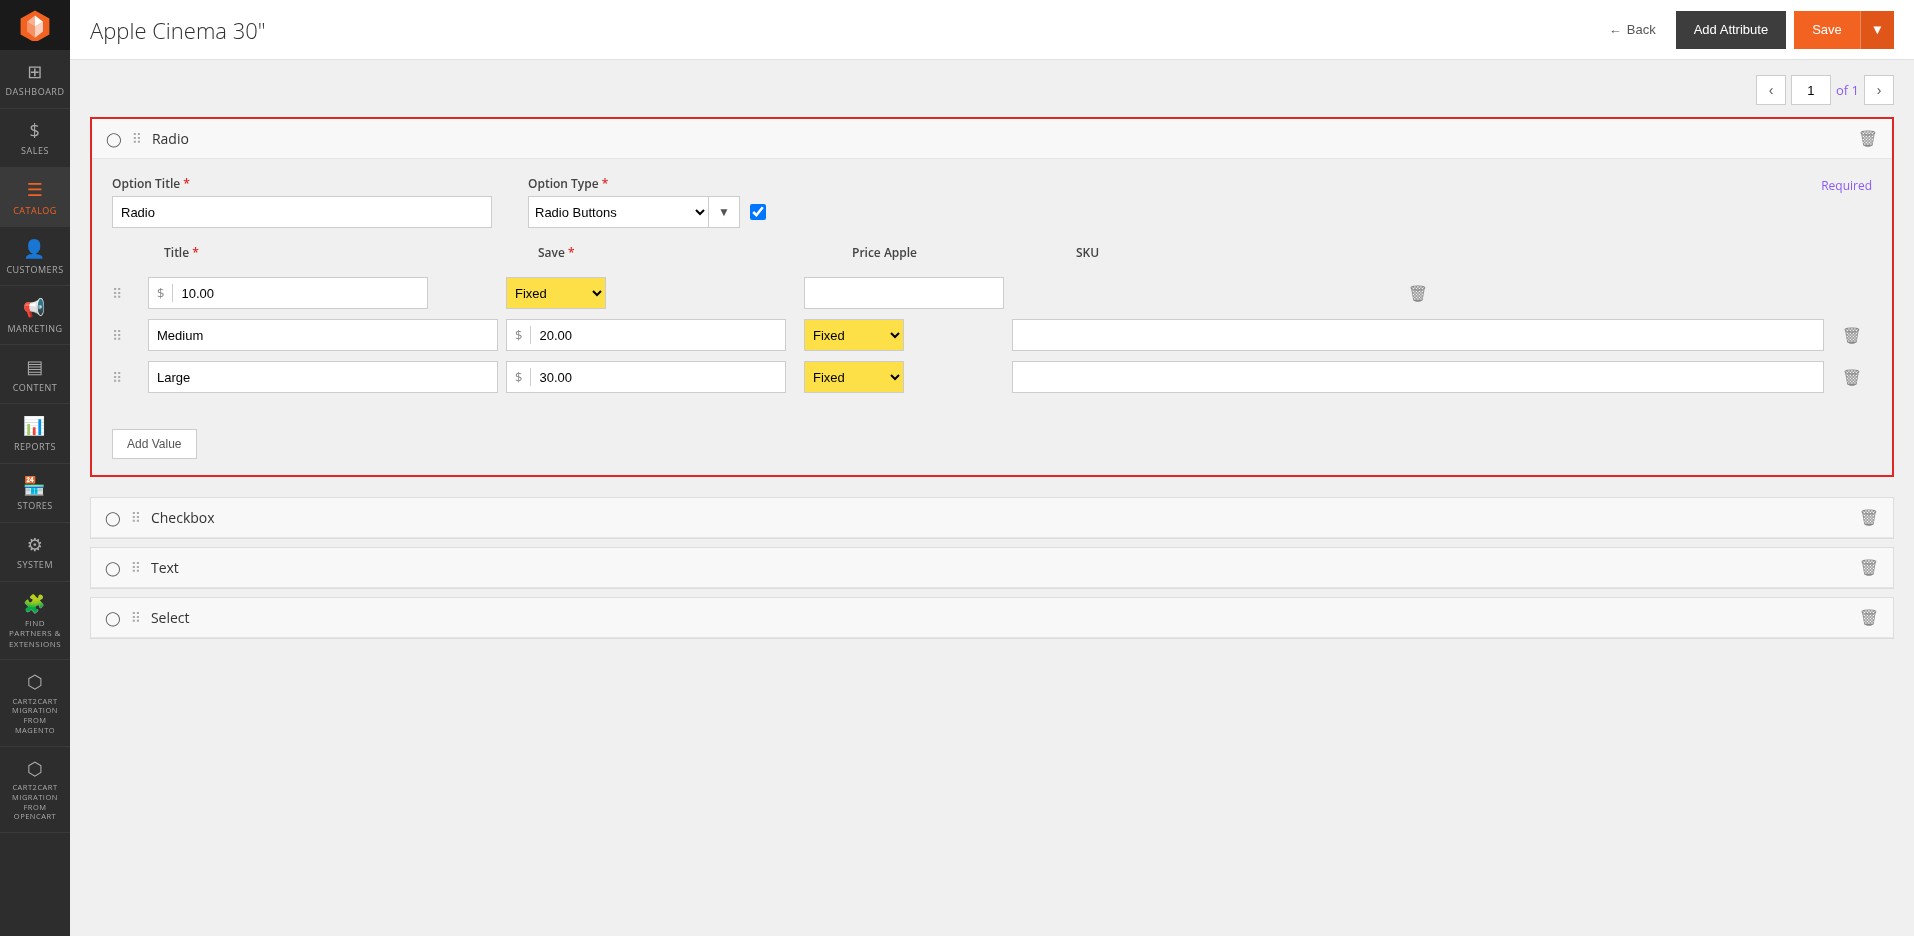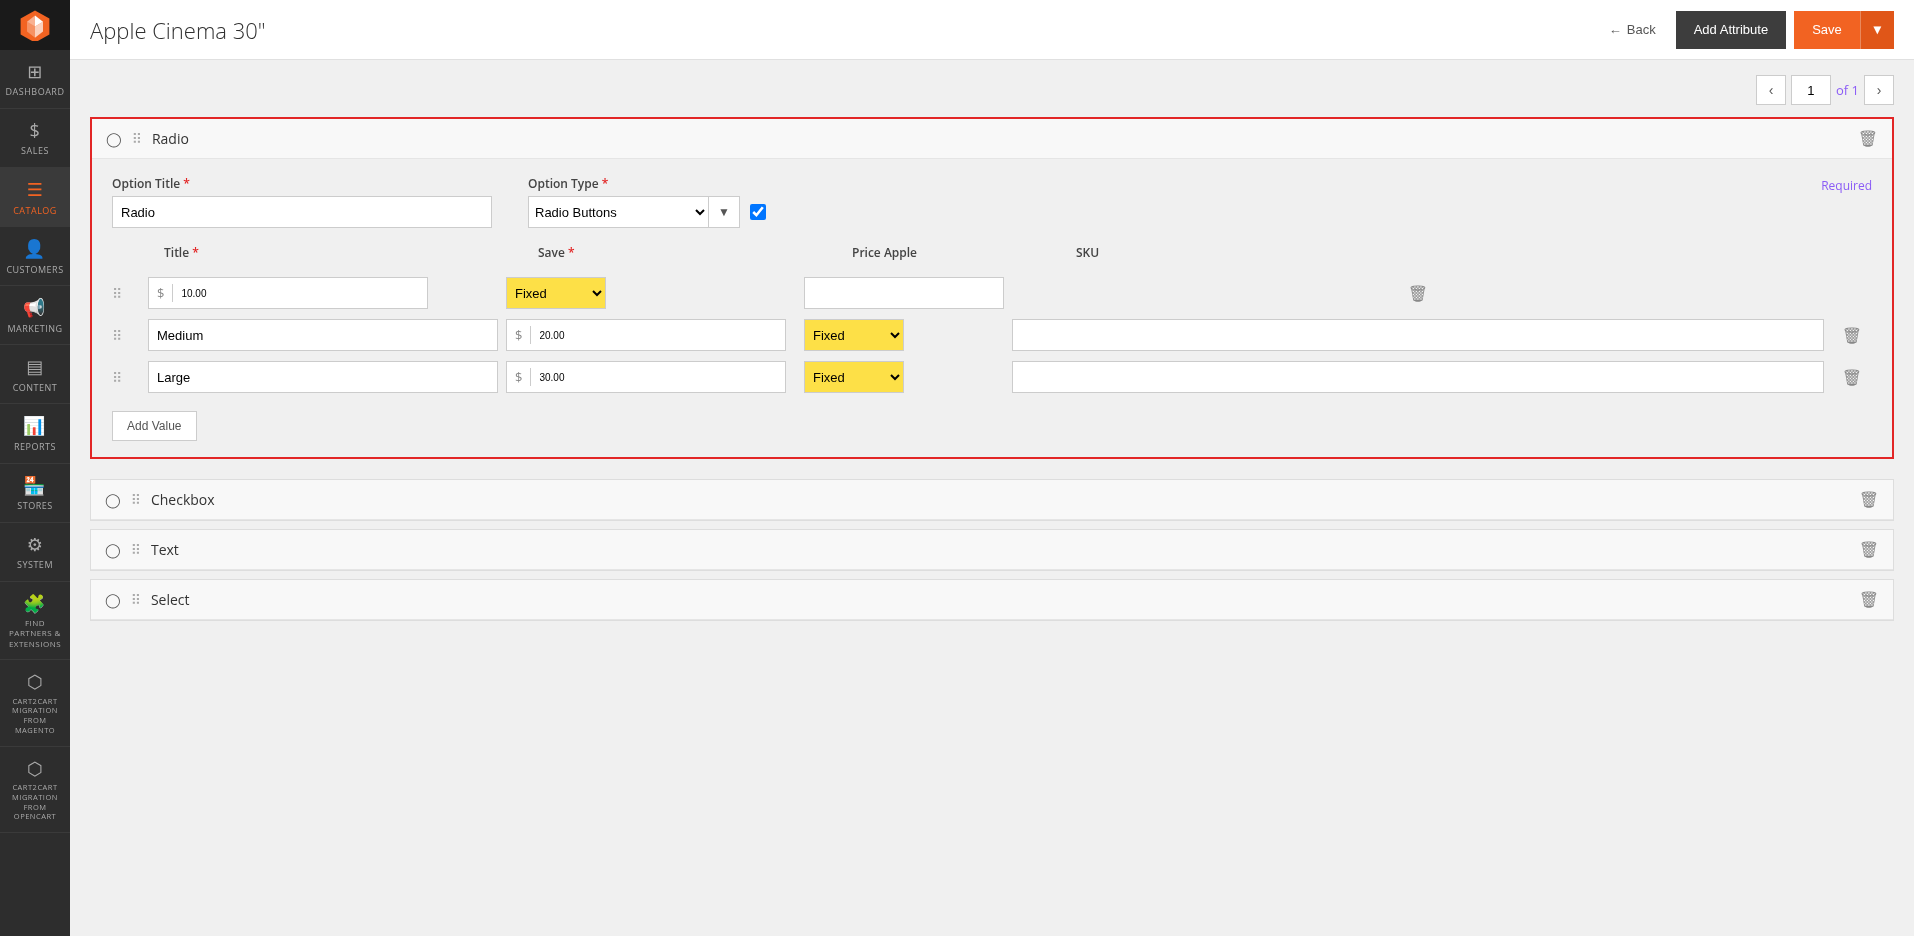--- a/index.html
+++ b/index.html
@@ -245,21 +245,21 @@
     .price-symbol {
       padding: 0 8px;
       color: #888;
       font-size: 13px;
       border-right: 1px solid #ccc;
     }
     .price-input {
       border: none;
       outline: none;
       padding: 0 8px;
-      font-size: 10px;
+      font-size: 13px;
       background: transparent;
       width: 100%;
       height: 30px;
     }
     .price-type-select {
       height: 32px;
       border: 1px solid #ccc;
       padding: 0 4px;
       font-size: 13px;
       background: #fde047;
@@ -275,21 +275,21 @@
     }
     .del-btn {
       background: none;
       border: none;
       cursor: pointer;
       color: #888;
       font-size: 16px;
     }
 
     .btn-add-value {
-      margin-top: 8px;
+      margin-top: 26px;
       background: #fff;
       border: 1px solid #ccc;
       padding: 7px 14px;
       font-size: 12px;
       cursor: pointer;
       color: #555;
     }
 
     .type-select-wrap { display: flex; align-items: center; gap: 0; }
     .type-select-inner {

